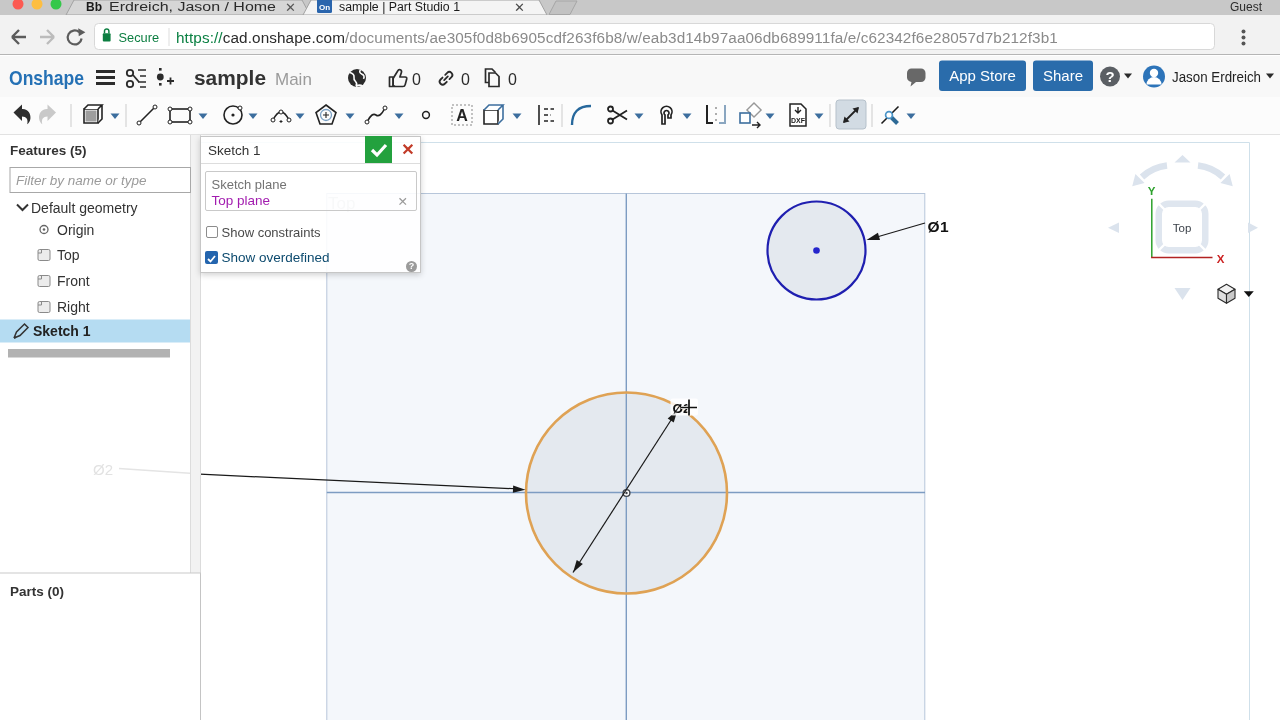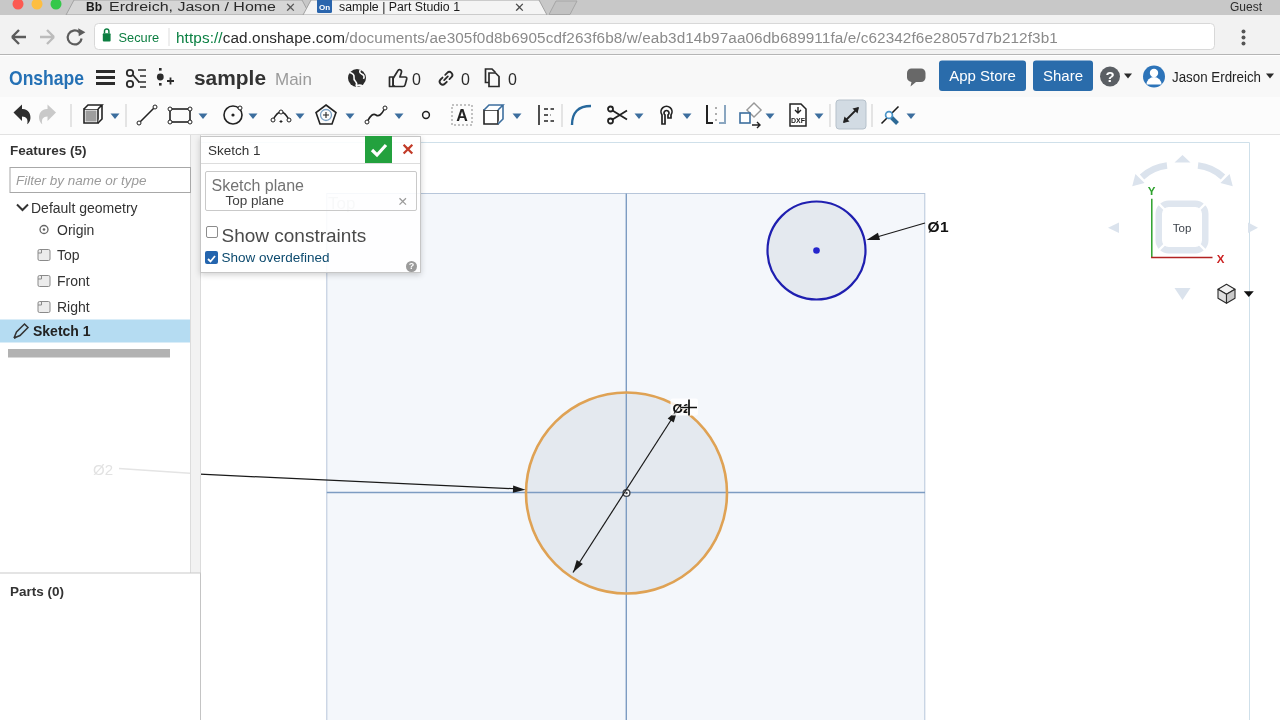--- a/index.html
+++ b/index.html
@@ -379,26 +379,26 @@
   <div class="abs" style="left:0;top:0;width:219px;height:27px;border-bottom:1px solid #ddd">
     <div class="abs" style="left:7px;top:6px;font-size:13.5px;font-weight:500;color:#333">Sketch 1</div>
     <div class="abs" style="left:164px;top:-0.5px;width:27px;height:27px;background:#23a13e">
       <svg width="27" height="27">
             <path d="M7 14 l5 5 l9 -10" stroke="#fff" stroke-width="3.2" fill="none"></path>
           </svg>
     </div>
     <div class="abs" style="left:196px;top:3px;width:22px;height:24px;color:#c23b28;font-size:16px;font-weight:bold;text-align:center">✕</div>
   </div>
   <div class="abs" style="left:3.5px;top:34px;width:212px;height:40px;border:1px solid #c9c9c9;border-radius:2px">
-    <div class="abs" style="left:6px;top:5px;font-size:16px;color:#737373">Sketch plane</div>
-    <div class="abs" style="left:20px;top:21px;font-size:13.5px;color:#404040">Top plane</div>
+    <div class="abs" style="left:6px;top:5px;font-size:13px;color:#737373">Sketch plane</div>
+    <div class="abs" style="left:6px;top:21px;font-size:13.5px;color:#a21caf">Top plane</div>
     <div class="abs" style="left:192px;top:22px;font-size:12.5px;color:#9a9a9a">✕</div>
   </div>
   <div class="abs" style="left:4.5px;top:89.5px;width:12px;height:12px;border:1.5px solid #8c8c8c;border-radius:2px;background:#fff"></div>
-  <div class="abs" style="left:20.5px;top:88.5px;font-size:19px;color:#4a4a4a">Show constraints</div>
+  <div class="abs" style="left:20.5px;top:88.5px;font-size:13px;color:#4a4a4a">Show constraints</div>
   <div class="abs" style="left:4px;top:114.5px;width:13px;height:13px;background:#2465ae;border-radius:2px">
     <svg width="13" height="13">
           <path d="M3 7 l2.5 2.5 l4.5 -5.5" stroke="#fff" stroke-width="1.8" fill="none"></path>
         </svg>
   </div>
   <div class="abs" style="left:20.5px;top:113.5px;font-size:13.5px;color:#0c4a6e">Show overdefined</div>
   <div class="abs" style="left:205px;top:124px;width:11px;height:11px;background:#9b9b9b;border-radius:50%;color:#fff;font-size:9px;font-weight:bold;text-align:center;line-height:11px">?</div>
 </div>
 
 </div>

